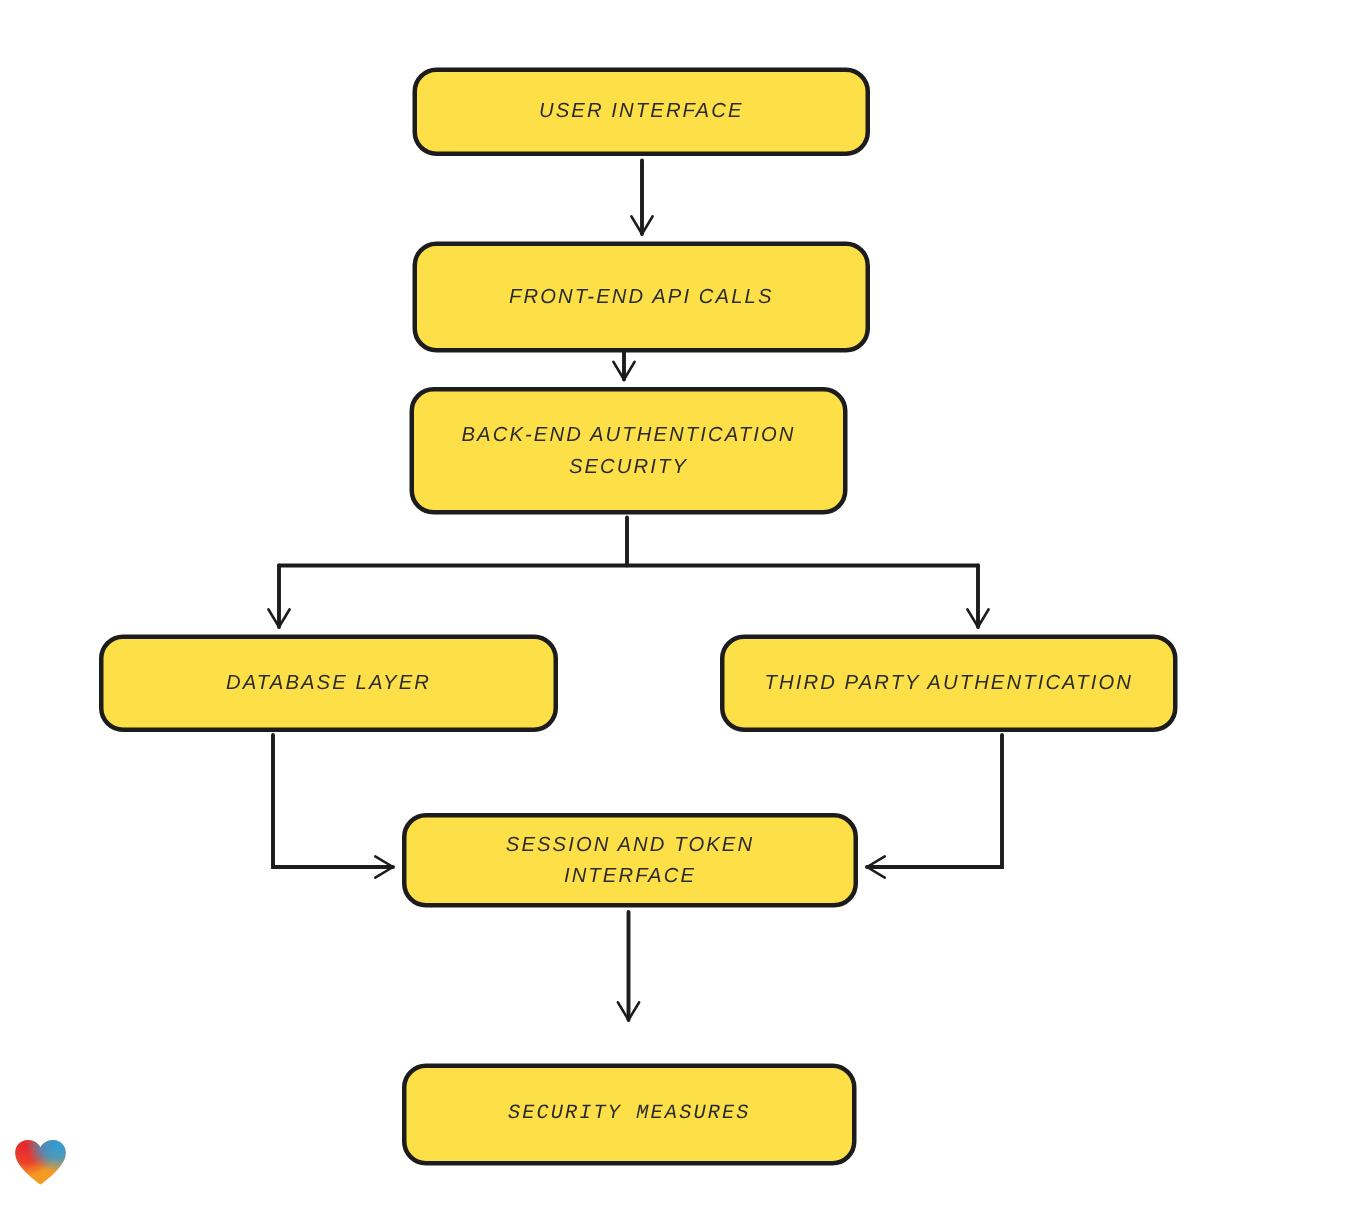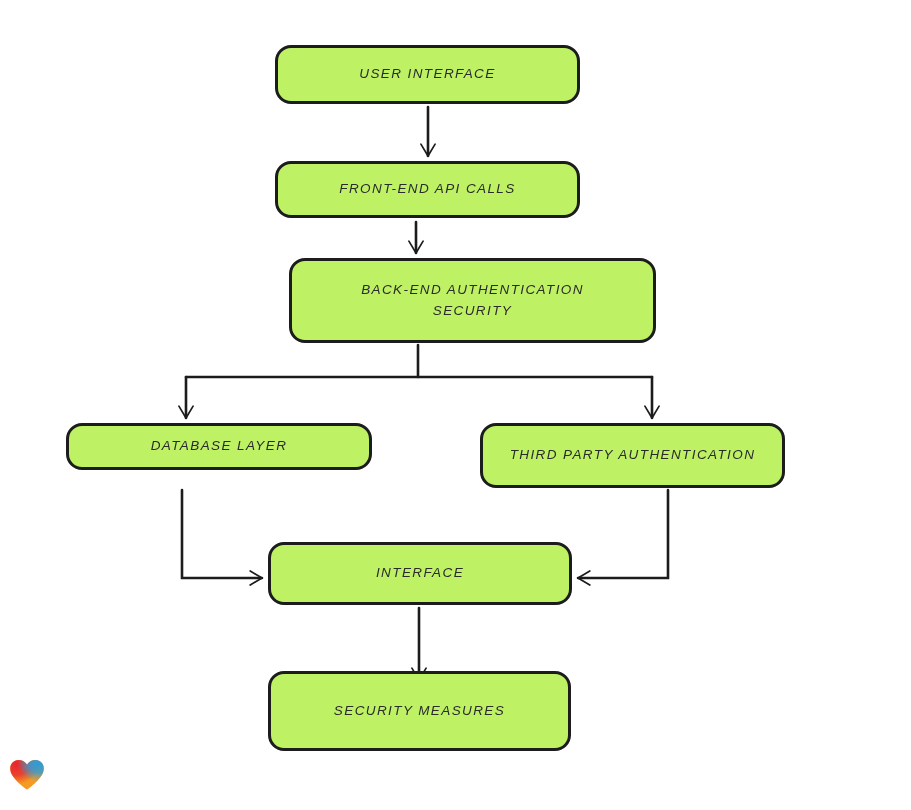--- a/index.html
+++ b/index.html
@@ -13,21 +13,21 @@
   }
   .edges {
     position: absolute;
     left: 0; top: 0;
     width: 911px; height: 810px;
     pointer-events: none;
   }
   .node {
     position: absolute;
     box-sizing: border-box;
-    background: #bef264;
+    background: #fde047;
     border: 3px solid #1c1c1c;
     border-radius: 16px;
     display: flex;
     flex-direction: column;
     align-items: center;
     justify-content: center;
     text-align: center;
     color: #2b2b2b;
     font-size: 13.5px;
     font-style: italic;
@@ -64,42 +64,43 @@
       <path d="M182 490 V578 H262" marker-end="url(#ah)"></path>
       <path d="M668 490 V578 H578" marker-end="url(#ah)"></path>
       <path d="M419 608 V680" marker-end="url(#ah)"></path>
     </g>
   </svg>
 
   <div class="node" style="left:275px; top:45px; width:305px; height:59px;">
     <span>USER INTERFACE</span>
   </div>
 
-  <div class="node" style="left:275px; top:161px; width:305px; height:57px;align-items:center;">
+  <div class="node" style="left:275px; top:161px; width:305px; height:74px;align-items:center;">
     <span>FRONT-END API CALLS</span>
   </div>
 
-  <div class="node" style="left:289px; top:258px; width:367px; height:85px;">
+  <div class="node" style="left:273px; top:258px; width:292px; height:85px;">
     <span>BACK-END AUTHENTICATION</span>
     <span>SECURITY</span>
   </div>
 
-  <div class="node" style="left:66px; top:423px; width:306px; height:47px;">
+  <div class="node" style="left:66px; top:423px; width:306px; height:65px;">
     <span>DATABASE LAYER</span>
   </div>
 
   <div class="node" style="left:452px; top:423px; width:305px; height:65px;margin-left:28px;">
     <span>THIRD PARTY AUTHENTICATION</span>
   </div>
 
   <div class="node" style="left:268px; top:542px; width:304px; height:63px;">
+    <span>SESSION AND TOKEN</span>
     <span>INTERFACE</span>
   </div>
 
-  <div class="node" style="left:268px; top:671px; width:303px; height:80px;">
+  <div class="node" style="left:268px; top:709px; width:303px; height:68px;font-family:Liberation Mono, monospace;">
     <span>SECURITY MEASURES</span>
   </div>
 
   <svg class="logo" viewBox="0 0 36 32" xmlns="http://www.w3.org/2000/svg">
     <defs>
       <clipPath id="heartClip">
         <path d="M18 30 C 6.5 21.5, 2 15, 2 9.8 C 2 5.2, 5.8 1.8, 10.2 1.8
                  C 13.4 1.8, 16.3 3.6, 18 6.4 C 19.7 3.6, 22.6 1.8, 25.8 1.8
                  C 30.2 1.8, 34 5.2, 34 9.8 C 34 15, 29.5 21.5, 18 30 Z"></path>
       </clipPath>

